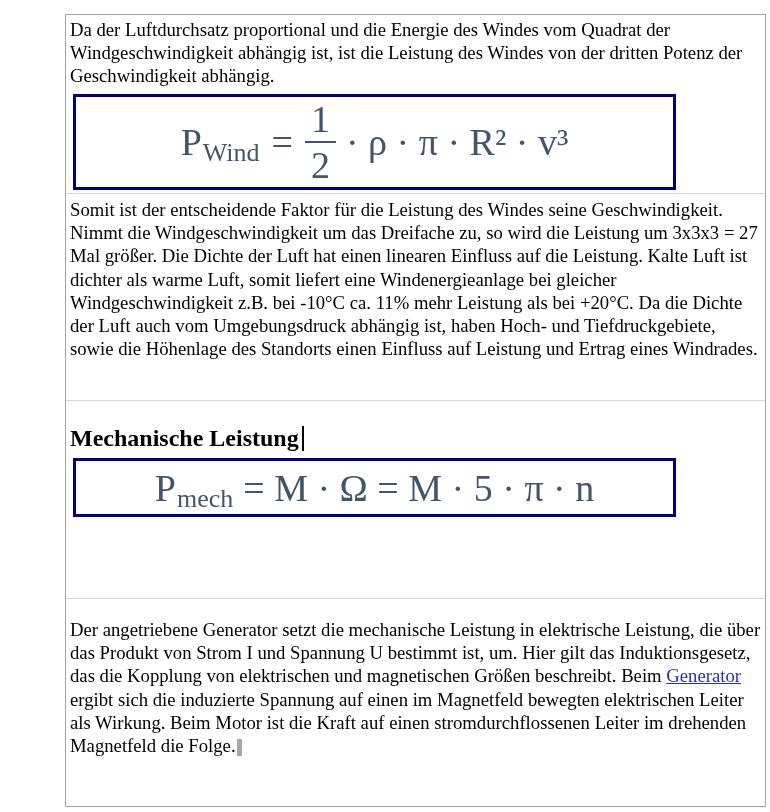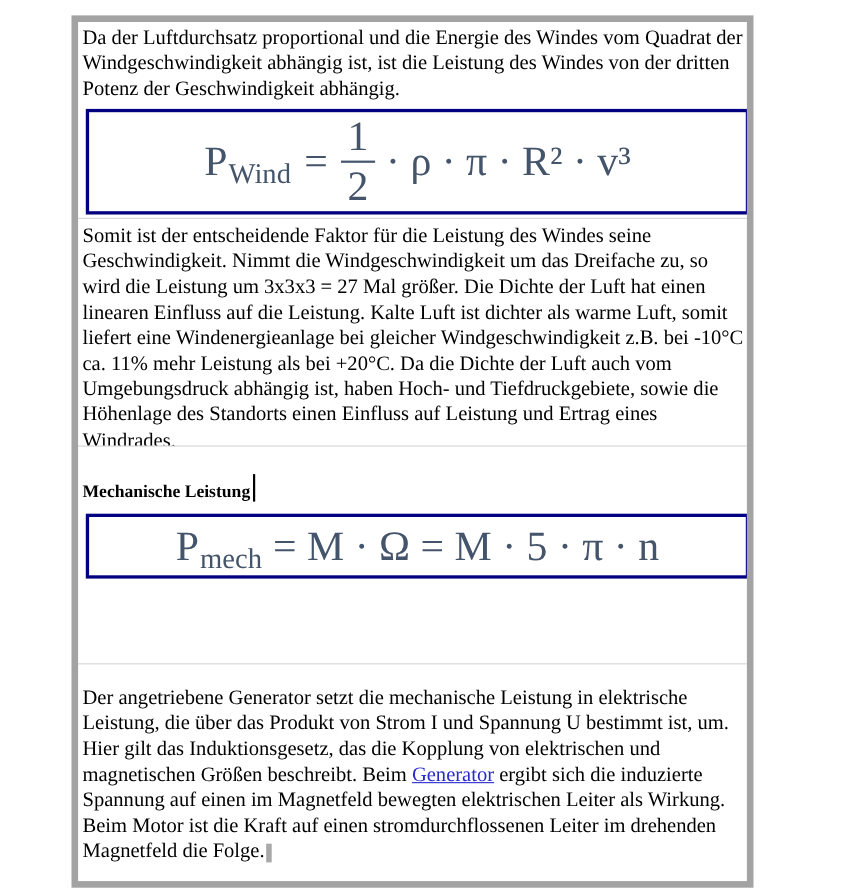--- a/index.html
+++ b/index.html
@@ -9,23 +9,23 @@
     width: 770px;
     height: 812px;
     overflow: hidden;
     font-family: "Liberation Serif", serif;
     color: #000000;
   }
   .doc-column {
     position: absolute;
     left: 65px;
     top: 14px;
-    width: 620px;
+    width: 701px;
     height: 793px;
-    border: 6px solid #a3a3a3;
+    border: 1px solid #a3a3a3;
     box-sizing: border-box;
     background: #ffffff;
   }
   .row {
     box-sizing: border-box;
     border-bottom: 1px solid #d4d4d4;
     padding: 0 2px 0 4px;
     overflow: hidden;
   }
   .row:last-child { border-bottom: none; }
@@ -37,21 +37,21 @@
   p.body-text {
     margin: 0;
     font-size: 18.7px;
     line-height: 23.2px;
   }
   .row-intro p.body-text { padding-top: 3px; }
   .row-speed p.body-text { padding-top: 4px; }
 
   h3.doc-heading {
     margin: 0;
-    font-size: 16px;
+    font-size: 24px;
     line-height: 24px;
     font-weight: bold;
     white-space: nowrap;
   }
   .row-mech h3.doc-heading { margin-top: 25px; }
   .row-elek h3.doc-heading { margin-top: 16px; }
   .row-mech p.body-text { margin-top: 5px; line-height: 25.5px; }
   .row-elek p.body-text { margin-top: 19px; }
 
   .inline-sub {

